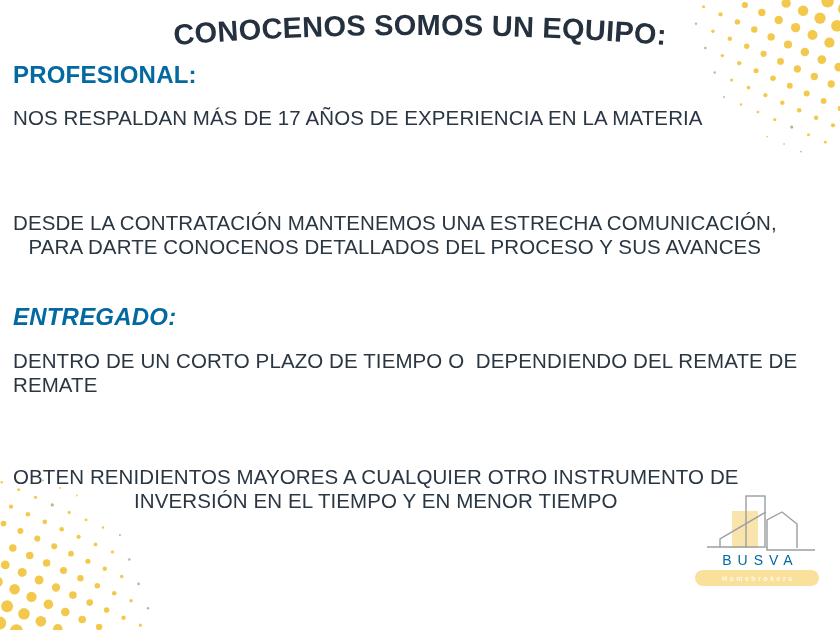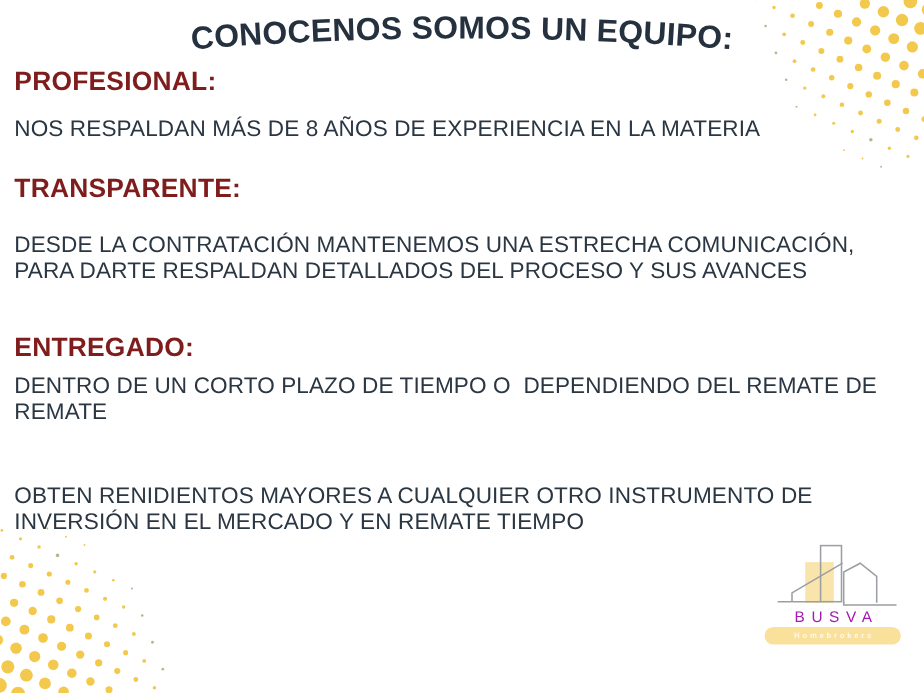--- a/index.html
+++ b/index.html
@@ -11,32 +11,32 @@
   .stage{position:absolute;inset:0;width:840px;height:630px;}
   .title-svg{position:absolute;left:0;top:0;width:840px;height:62px;}
   .title-svg text{
     font-family:"Liberation Sans","DejaVu Sans",sans-serif;
     font-weight:800;font-size:29px;letter-spacing:0.2px;
     fill:#25313F;
   }
   .section{position:absolute;left:13px;}
   .section h2{
     margin:0;font-size:24px;font-weight:800;letter-spacing:0.2px;
-    color:#7f1d1d;line-height:26px;
+    color:#0369a1;line-height:26px;
   }
   .body-line{
     font-size:20.5px;font-weight:400;color:#2A3642;line-height:23.5px;
     letter-spacing:0.1px;white-space:pre;
   }
   .decor-svg{position:absolute;left:0;top:0;width:840px;height:630px;pointer-events:none;}
   .logo-wrap{position:absolute;left:695px;top:486px;width:125px;height:102px;}
   .logo-art{position:absolute;left:10px;top:0;width:115px;height:70px;}
   .logo-name{
     position:absolute;left:0;top:66px;width:125px;text-align:center;
-    font-size:14px;letter-spacing:6px;text-indent:6px;color:#a21caf;font-weight:400;
+    font-size:14px;letter-spacing:6px;text-indent:6px;color:#0369a1;font-weight:400;
   }
   .logo-pill{
     position:absolute;left:0px;top:84px;width:124px;height:16px;border-radius:8px;
     background:#FAE19B;display:flex;align-items:center;justify-content:center;
   }
   .logo-pill span{
     font-size:7px;letter-spacing:2.5px;text-indent:2.5px;color:#FDF8EA;font-weight:700;
   }
 </style>
 </head>
@@ -189,42 +189,39 @@
     </defs>
     <text>
       <textPath href="#arcPath" startOffset="50%" text-anchor="middle">CONOCENOS SOMOS UN EQUIPO:</textPath>
     </text>
   </svg>
 
   <div class="section" style="top:62px;">
     <h2>PROFESIONAL:</h2>
   </div>
   <div class="section" style="top:106px;">
-    <div class="body-line">NOS RESPALDAN MÁS DE 8 AÑOS DE EXPERIENCIA EN LA MATERIA</div>
-  </div>
-
-  <div class="section" style="top:159px;">
-    <h2>TRANSPARENTE:</h2>
-  </div>
-  <div class="section" style="top:211px;">
+    <div class="body-line">NOS RESPALDAN MÁS DE 17 AÑOS DE EXPERIENCIA EN LA MATERIA</div>
+  </div>
+
+  <div class="section" style="top:211px;text-align:center;">
     <div class="body-line">DESDE LA CONTRATACIÓN MANTENEMOS UNA ESTRECHA COMUNICACIÓN,</div>
-    <div class="body-line">PARA DARTE RESPALDAN DETALLADOS DEL PROCESO Y SUS AVANCES</div>
-  </div>
-
-  <div class="section" style="top:304px;">
+    <div class="body-line">PARA DARTE CONOCENOS DETALLADOS DEL PROCESO Y SUS AVANCES</div>
+  </div>
+
+  <div class="section" style="top:304px;font-style:italic;">
     <h2>ENTREGADO:</h2>
   </div>
-  <div class="section" style="top:339px;">
+  <div class="section" style="top:349px;">
     <div class="body-line">DENTRO DE UN CORTO PLAZO DE TIEMPO O  DEPENDIENDO DEL REMATE DE</div>
     <div class="body-line">REMATE</div>
   </div>
 
-  <div class="section" style="top:439px;">
+  <div class="section" style="top:465px;text-align:center;">
     <div class="body-line">OBTEN RENIDIENTOS MAYORES A CUALQUIER OTRO INSTRUMENTO DE</div>
-    <div class="body-line">INVERSIÓN EN EL MERCADO Y EN REMATE TIEMPO</div>
+    <div class="body-line">INVERSIÓN EN EL TIEMPO Y EN MENOR TIEMPO</div>
   </div>
 
   <div class="logo-wrap">
     <svg class="logo-art" viewBox="0 0 115 70">
       <rect x="27" y="25" width="26" height="37" fill="#F8DF9E" stroke="none" opacity="0.85"></rect>
       <g fill="none" stroke="#9B9FA3" stroke-width="1.4" stroke-linejoin="miter" stroke-linecap="butt">
         <rect x="41" y="10" width="19" height="51"></rect>
         <path d="M 61 26 L 15 53 L 15 61"></path>
         <path d="M 2 61 L 41 61"></path>
         <path d="M 62 62 L 62 34 L 77 26 L 92 38 L 92 62"></path>

